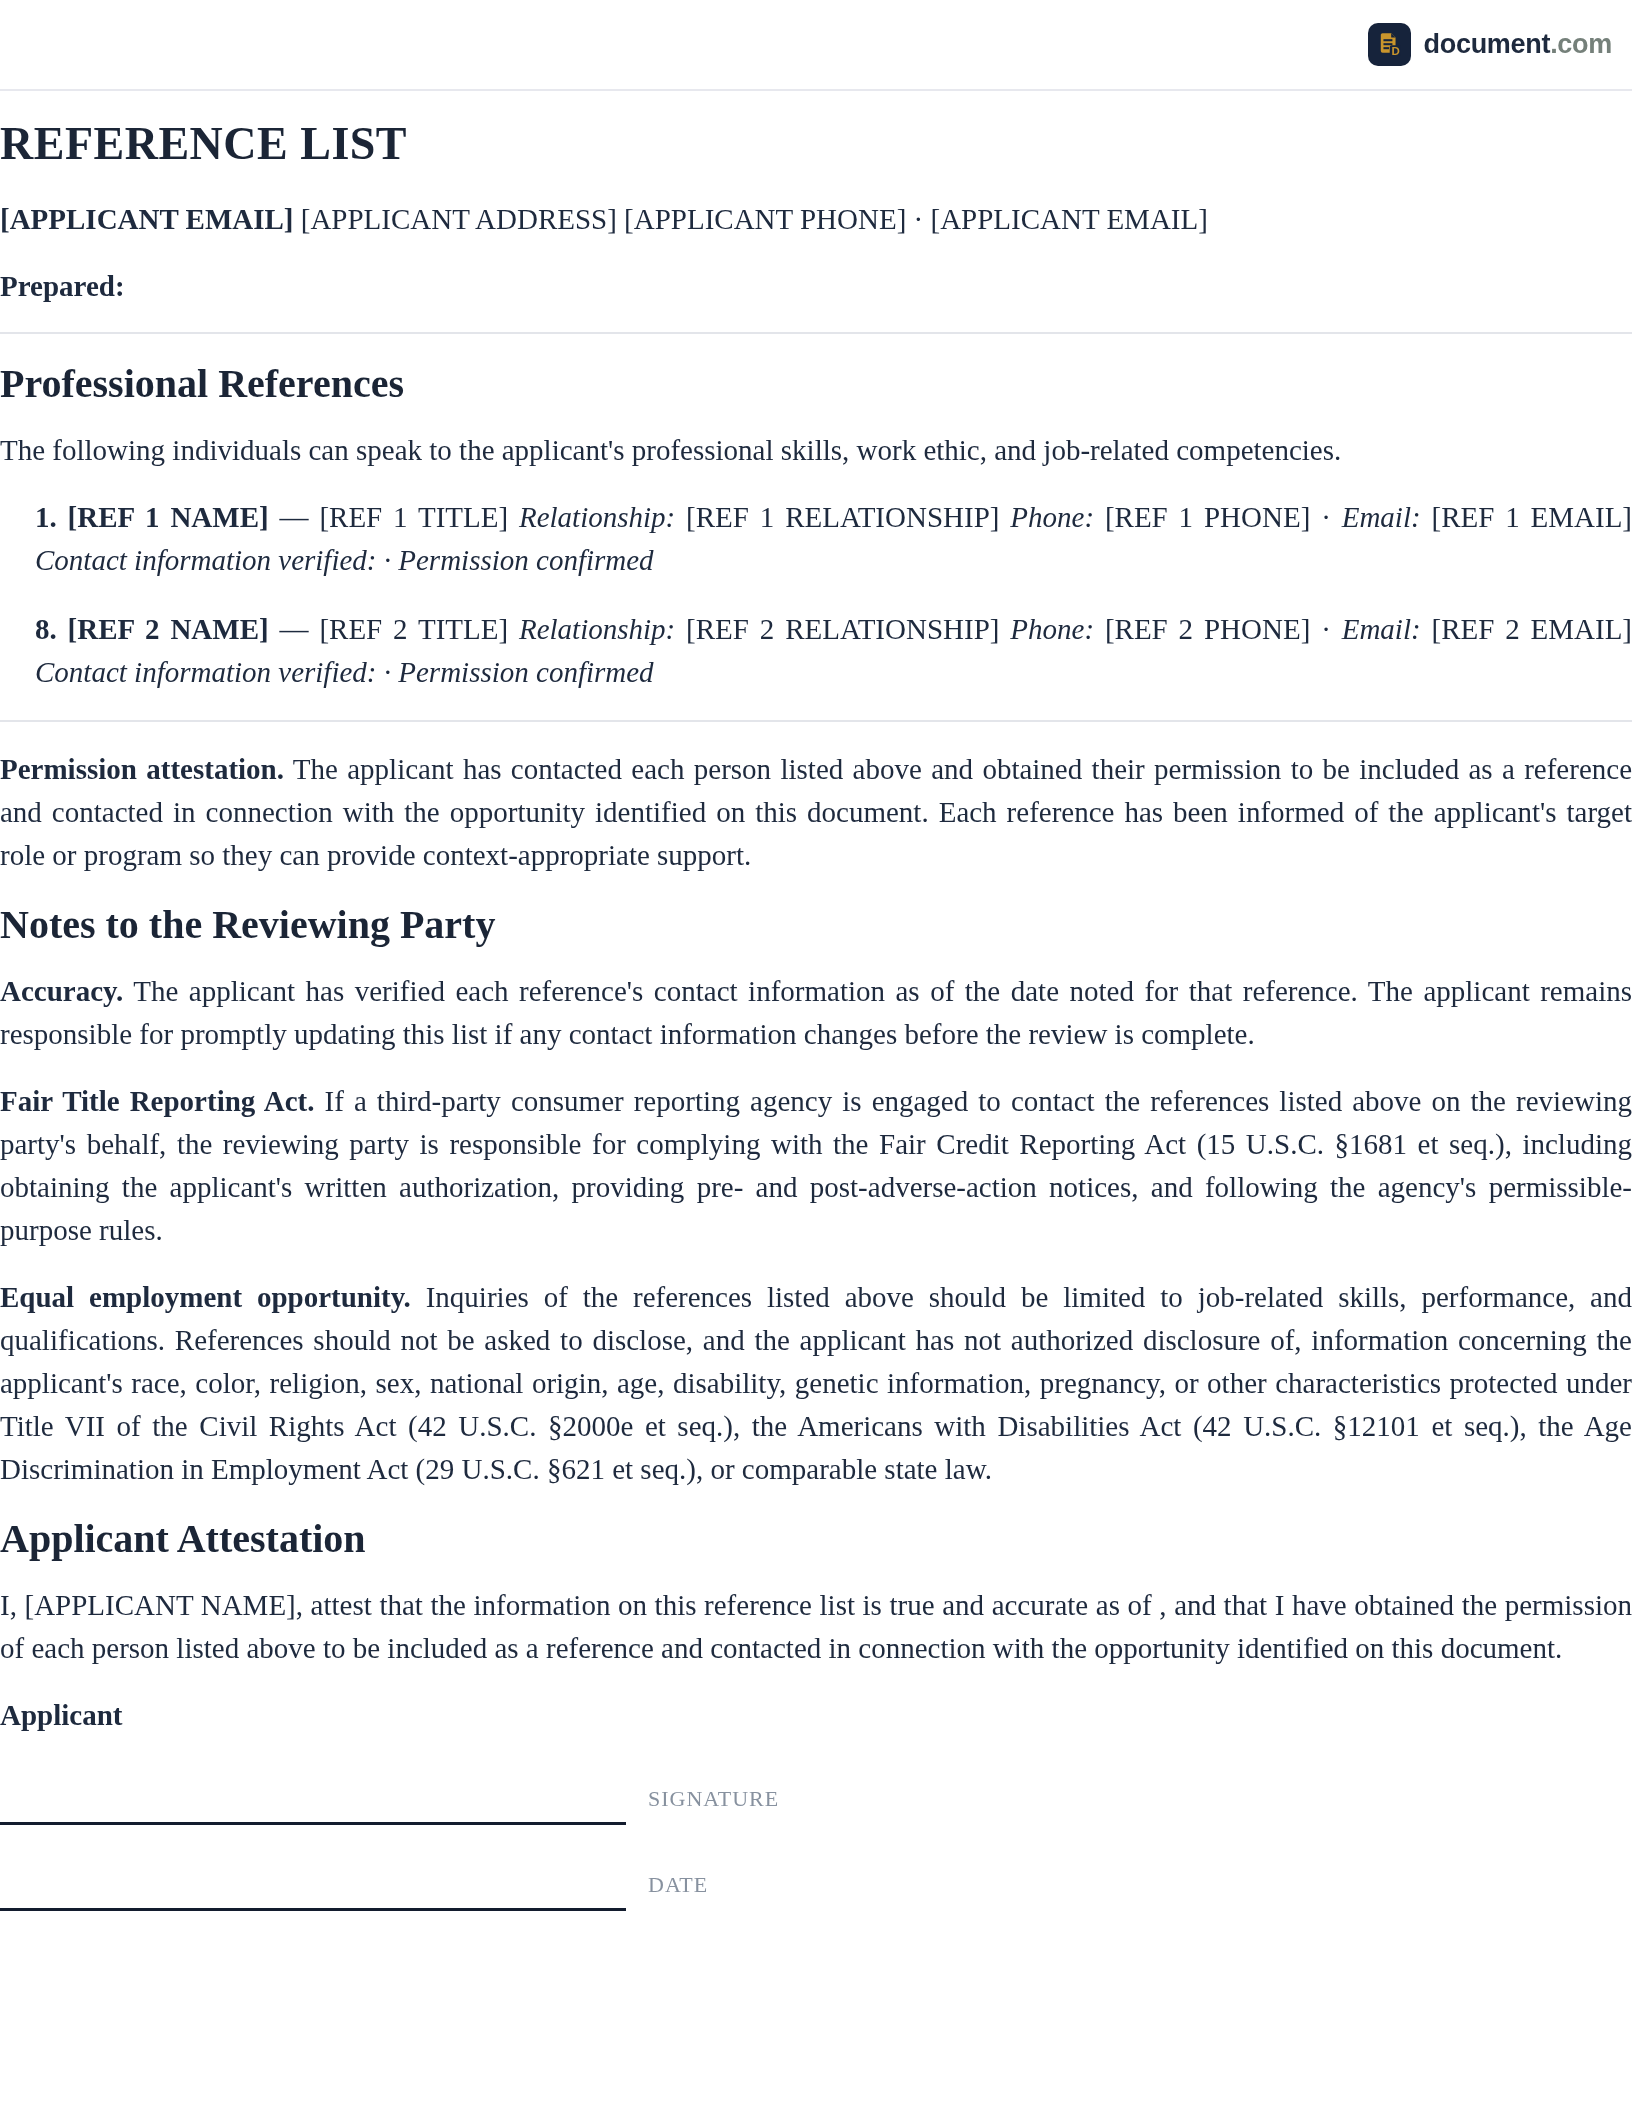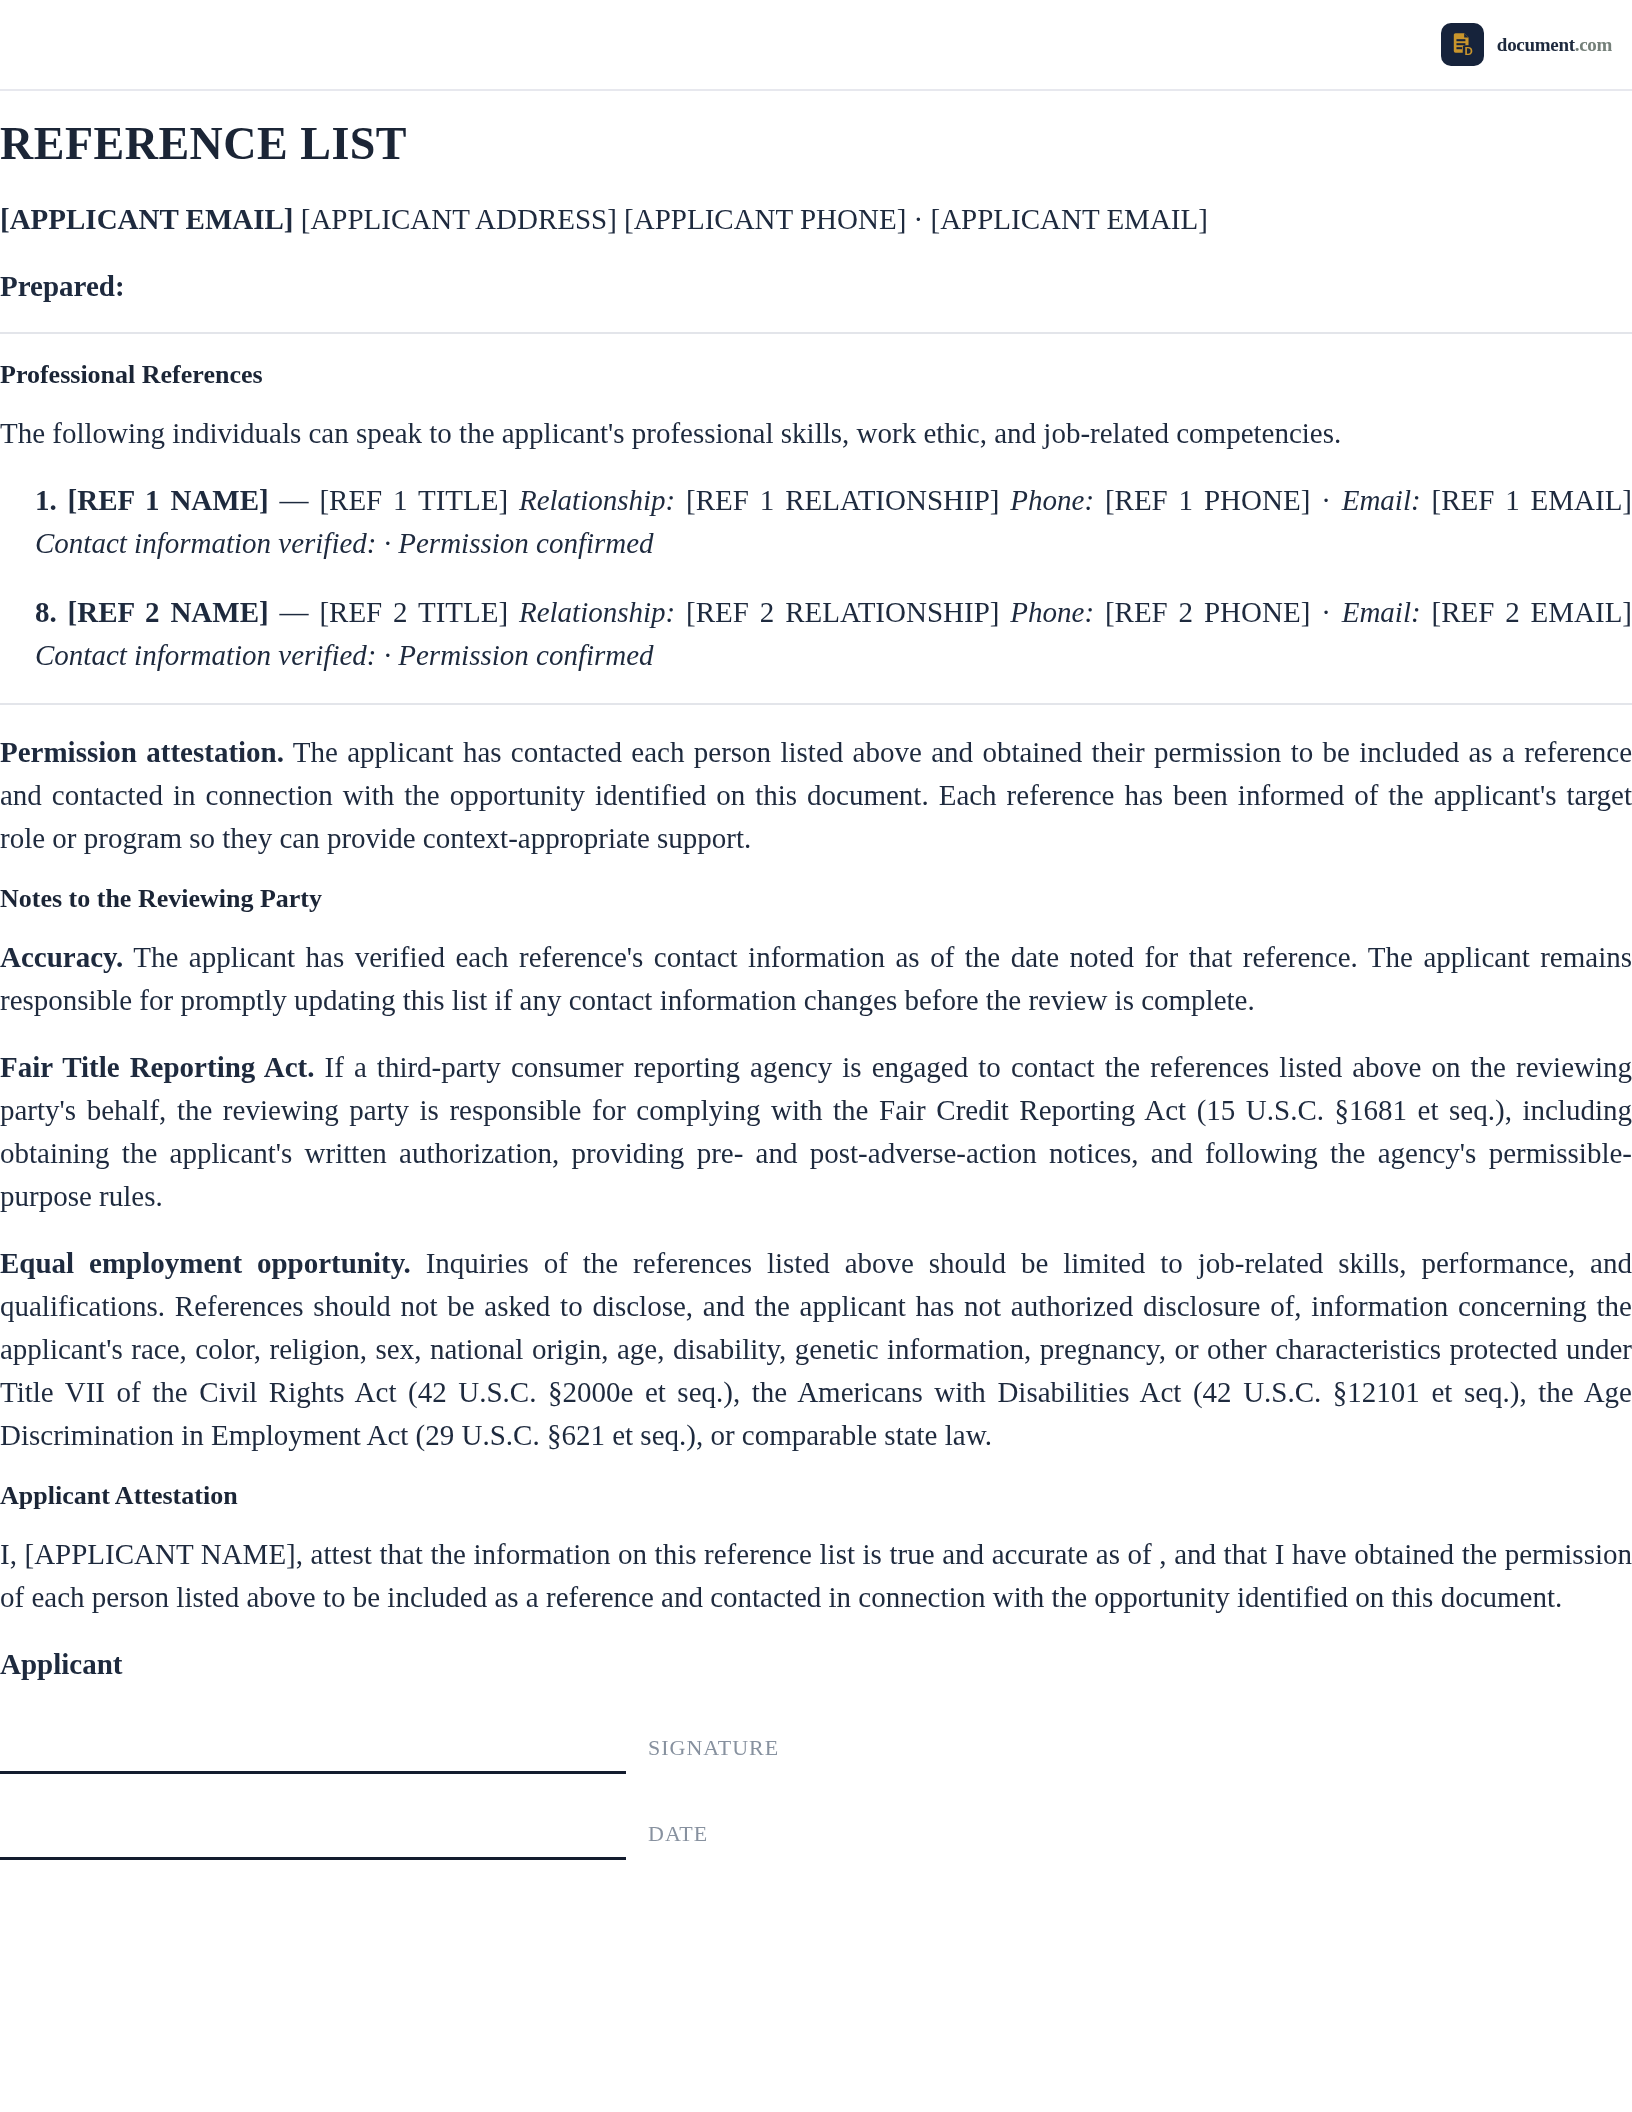--- a/index.html
+++ b/index.html
@@ -31,22 +31,22 @@
   .logo-box {
     width: 43px;
     height: 43px;
     background: #16233b;
     border-radius: 10px;
     display: flex;
     align-items: center;
     justify-content: center;
   }
   .brand-text {
-    font-family: Liberation Serif, serif;
-    font-size: 19px;
+    font-family: Liberation Sans, sans-serif;
+    font-size: 27px;
     font-weight: 700;
     color: #1e2a3e;
     letter-spacing: -0.3px;
   }
   .brand-text .tld { color: #75807a; }
 
   
   main { padding: 0; }
 
   h1.doc-title {
@@ -57,21 +57,21 @@
     letter-spacing: 0.5px;
     color: #1b2536;
   }
   p {
     font-size: 29px;
     line-height: 43px;
     margin: 0 0 24px;
   }
   .justify { text-align: justify; }
   h2.sec-heading {
-    font-size: 26px;
+    font-size: 40px;
     font-weight: 700;
     margin: 8px 0 22px;
     color: #1b2536;
   }
   hr.doc-divider {
     border: none;
     border-top: 2px solid #e3e5ea;
     margin: 24px 0 26px;
   }
   .ref-entry { margin-bottom: 26px; padding-left: 35px; }

